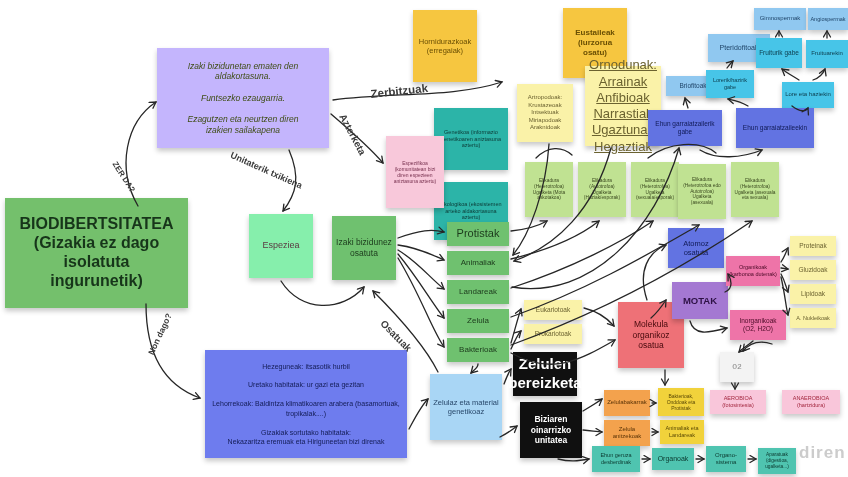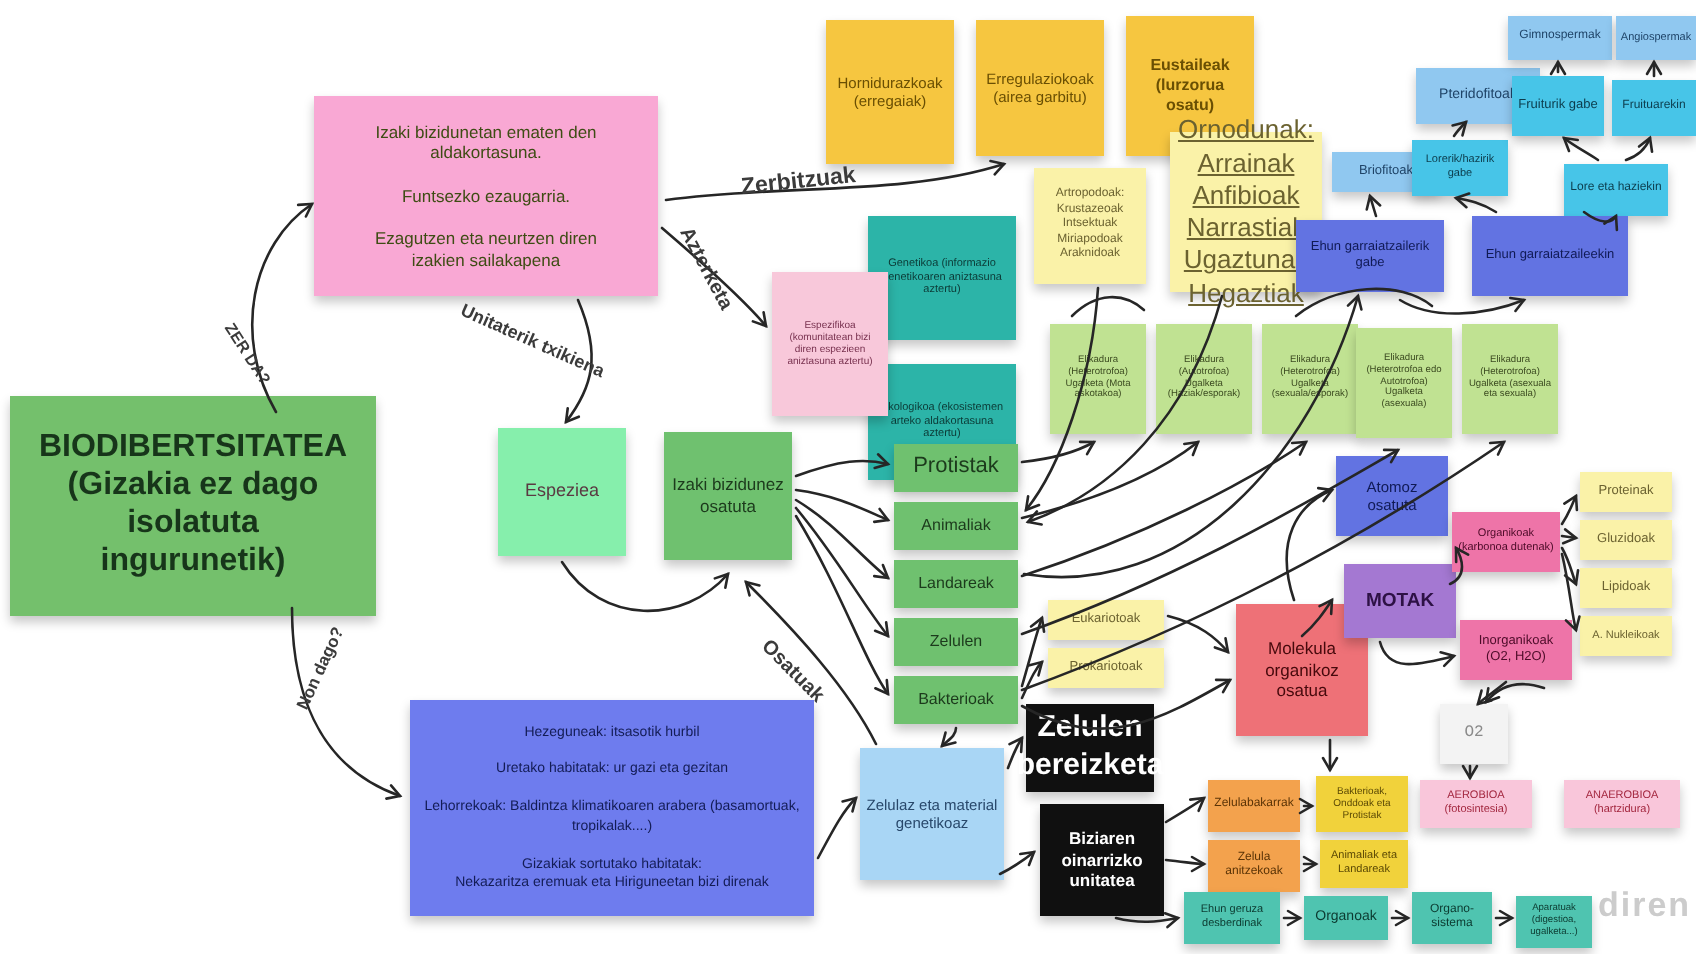--- a/index.html
+++ b/index.html
@@ -4,21 +4,21 @@
 <style>
   html,body{margin:0;padding:0;}
   body{font-family:"Liberation Sans", sans-serif; background:#ffffff;}
   .board{position:relative;width:848px;height:477px;background:#ffffff;overflow:hidden;}
   .note{
     position:absolute;display:flex;align-items:center;justify-content:center;
     text-align:center;white-space:pre-line;box-sizing:border-box;padding:2px 3px;
     box-shadow:0 3px 5px rgba(0,0,0,0.22);line-height:1.25;z-index:2;cursor:pointer;
   }
   .c-greenmain{background:#74c06c;color:#17351a;font-weight:700;}
-  .c-yellowgreen{background:#f9a8d4;color:#3e4c14;}
+  .c-yellowgreen{background:#c4b5fd;color:#3e4c14;font-style:italic;}
   .c-yellow{background:#f6c640;color:#6a4f03;}
   .c-teal{background:#2cb4a8;color:#0c3b37;}
   .c-pinklight{background:#f8c8da;color:#77304e;}
   .c-pink{background:#86efac;color:#5a3a42;}
   .c-green{background:#6fc16f;color:#1c3a1c;}
   .c-lgreen{background:#c0e292;color:#3b4a20;}
   .c-paleyellow{background:#faf2a8;color:#6b6230;}
   .c-lblue{background:#90c8f0;color:#1f4468;}
   .c-cyan{background:#47c5e8;color:#0c3c4c;}
   .c-indigo{background:#6273e2;color:#101a55;}
@@ -48,34 +48,33 @@
 ingurunetik)</div>
   <div class="note c-yellowgreen" style="left:157px;top:48px;width:172px;height:100px;font-size:8.5px;">Izaki bizidunetan ematen den
 aldakortasuna.
 
 Funtsezko ezaugarria.
 
 Ezagutzen eta neurtzen diren
 izakien sailakapena</div>
 
   <div class="note c-yellow" style="left:413px;top:10px;width:64px;height:72px;font-size:7.5px;">Hornidurazkoak (erregaiak)</div>
-  <div class="note c-yellow" style="left:488px;top:10px;width:64px;height:68px;font-size:7.5px;">Erregulaziokoak (airea garbitu)</div>
   <div class="note c-yellow" style="left:563px;top:8px;width:64px;height:70px;font-size:8px;font-weight:600;">Eustaileak (lurzorua osatu)</div>
 
   <div class="note c-teal" style="left:434px;top:108px;width:74px;height:62px;font-size:5.5px;">Genetikoa (informazio genetikoaren aniztasuna aztertu)</div>
   <div class="note c-teal" style="left:434px;top:182px;width:74px;height:58px;font-size:5.5px;">Ekologikoa (ekosistemen arteko aldakortasuna aztertu)</div>
   <div class="note c-pinklight" style="left:386px;top:136px;width:58px;height:72px;font-size:5px;">Espezifikoa (komunitatean bizi diren espezieen aniztasuna aztertu)</div>
 
   <div class="note c-pink" style="left:249px;top:214px;width:64px;height:64px;font-size:9px;">Espeziea</div>
   <div class="note c-green" style="left:332px;top:216px;width:64px;height:64px;font-size:8.5px;">Izaki bizidunez osatuta</div>
 
   <div class="note c-green" style="left:447px;top:222px;width:62px;height:24px;font-size:11px;">Protistak</div>
   <div class="note c-green" style="left:447px;top:251px;width:62px;height:24px;font-size:8px;">Animaliak</div>
   <div class="note c-green" style="left:447px;top:280px;width:62px;height:24px;font-size:8px;">Landareak</div>
-  <div class="note c-green" style="left:447px;top:309px;width:62px;height:24px;font-size:8px;">Zelulen</div>
+  <div class="note c-green" style="left:447px;top:309px;width:62px;height:24px;font-size:8px;">Zelula</div>
   <div class="note c-green" style="left:447px;top:338px;width:62px;height:24px;font-size:8px;">Bakterioak</div>
 
   <div class="note c-lgreen" style="left:525px;top:162px;width:48px;height:55px;font-size:4.8px;">Elikadura (Heterotrofoa) Ugalketa (Mota askotakoa)</div>
   <div class="note c-lgreen" style="left:578px;top:162px;width:48px;height:55px;font-size:4.8px;">Elikadura (Autotrofoa) Ugalketa (Haziak/esporak)</div>
   <div class="note c-lgreen" style="left:631px;top:162px;width:48px;height:55px;font-size:4.8px;">Elikadura (Heterotrofoa) Ugalketa (sexuala/esporak)</div>
   <div class="note c-lgreen" style="left:678px;top:164px;width:48px;height:55px;font-size:4.8px;">Elikadura (Heterotrofoa edo Autotrofoa) Ugalketa (asexuala)</div>
   <div class="note c-lgreen" style="left:731px;top:162px;width:48px;height:55px;font-size:4.8px;">Elikadura (Heterotrofoa) Ugalketa (asexuala eta sexuala)</div>
 
   <div class="note c-paleyellow" style="left:517px;top:84px;width:56px;height:58px;font-size:6px;">Artropodoak:
 Krustazeoak

